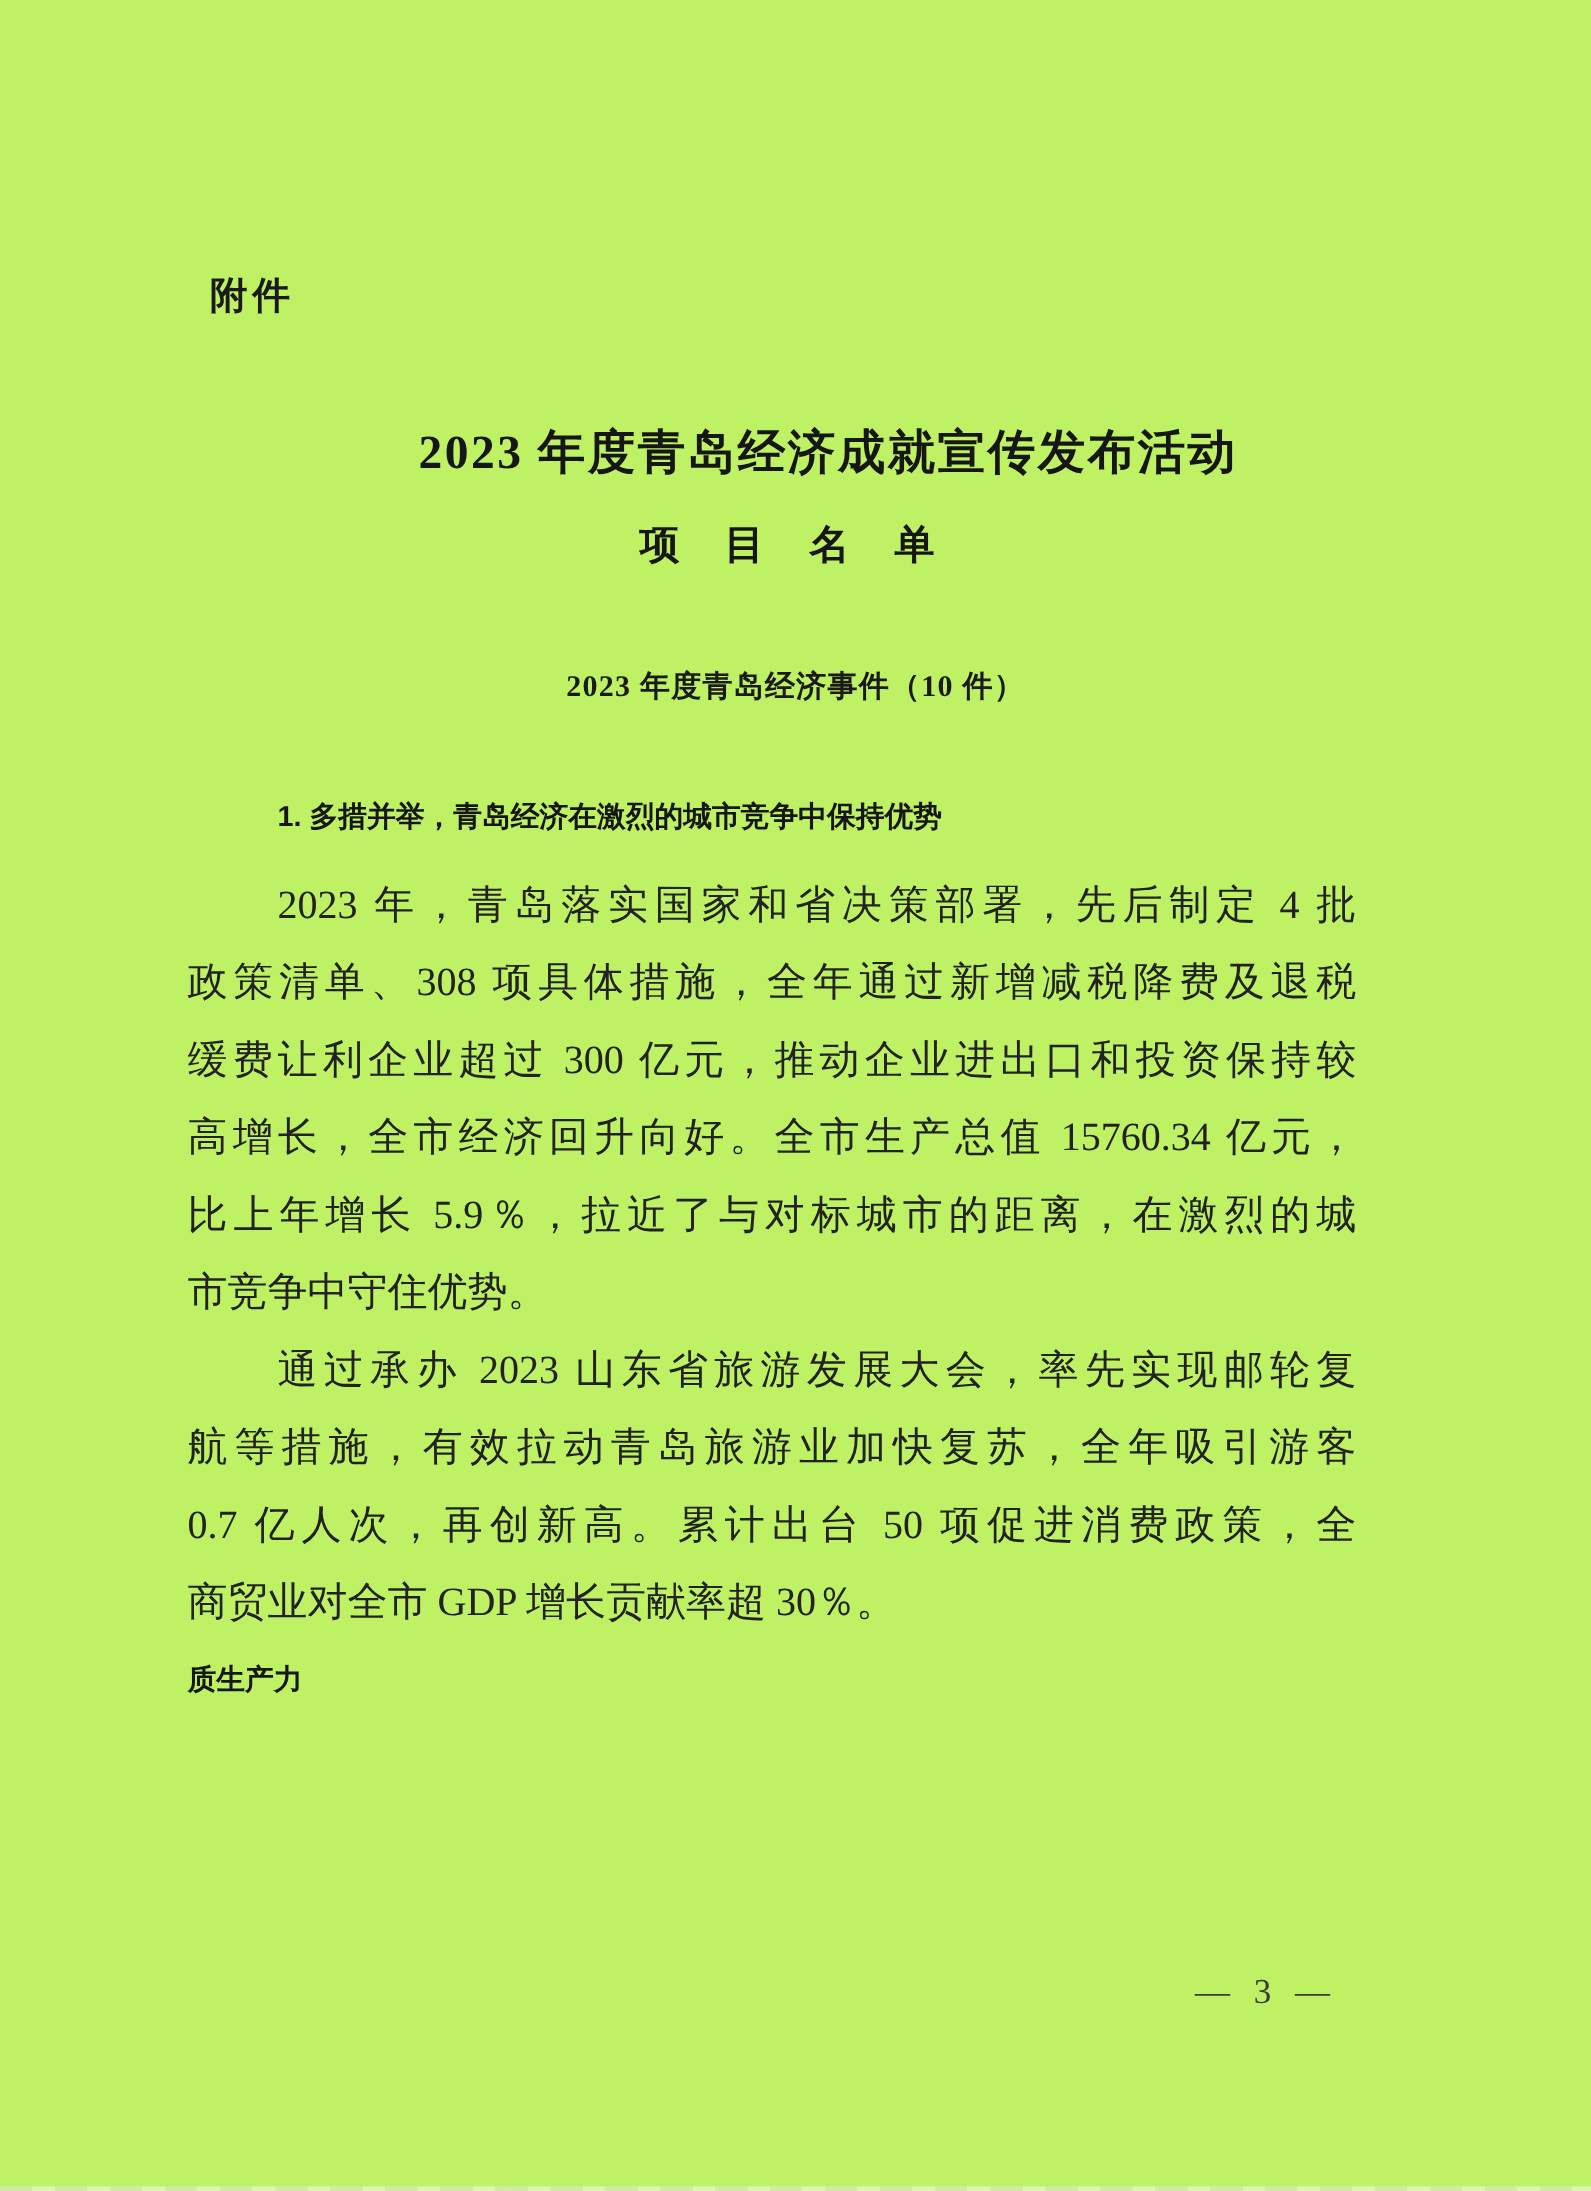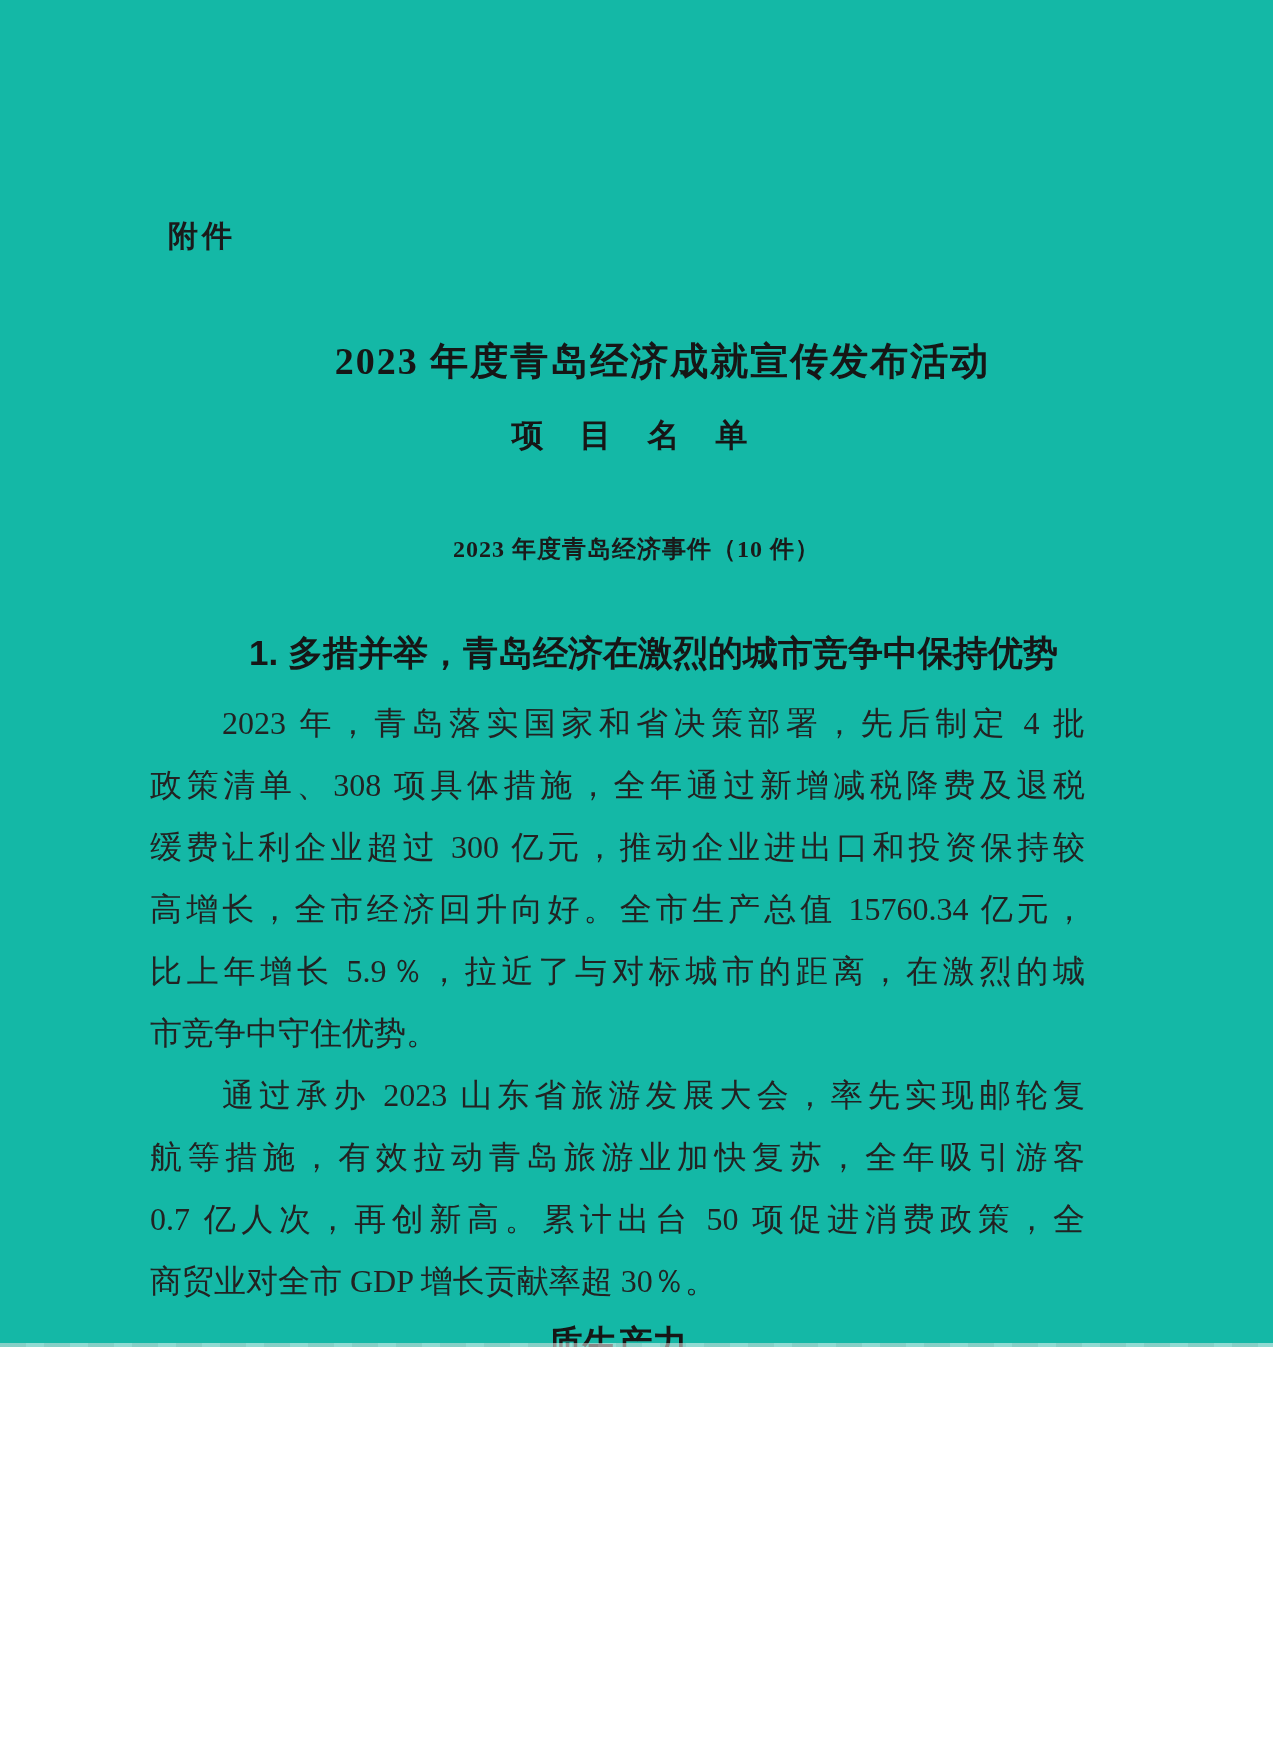--- a/index.html
+++ b/index.html
@@ -3,22 +3,22 @@
 <meta charset="utf-8">
 <style>
   html, body {
     margin: 0;
     padding: 0;
     background: #ffffff;
   }
   .page {
     position: relative;
     width: 1273px;
-    height: 1347px;
-    background: #14b8a6;
+    height: 1753px;
+    background: #bef264;
     overflow: hidden;
     font-family: "Liberation Serif", serif;
     color: #1e1e1e;
   }
   .attachment {
     position: absolute;
     left: 168px;
     top: 216px;
     font-family: "Liberation Sans", sans-serif;
     font-weight: bold;
@@ -83,25 +83,24 @@
     text-align: justify;
     text-align-last: justify;
     text-justify: inter-ideograph;
   }
   .ln.indent {
     padding-left: 72px;
   }
   .item-heading {
     font-family: "Liberation Sans", sans-serif;
     font-weight: bold;
-    font-size: 35px;
+    font-size: 23px;
     line-height: 62px;
     color: #161616;
     white-space: nowrap;
-    text-align: center;
   }
   .item-heading.indent {
     padding-left: 72px;
   }
   .item-heading.gap-after {
     margin-bottom: 8px;
   }
   .page-number {
     position: absolute;
     top: 1578px;

